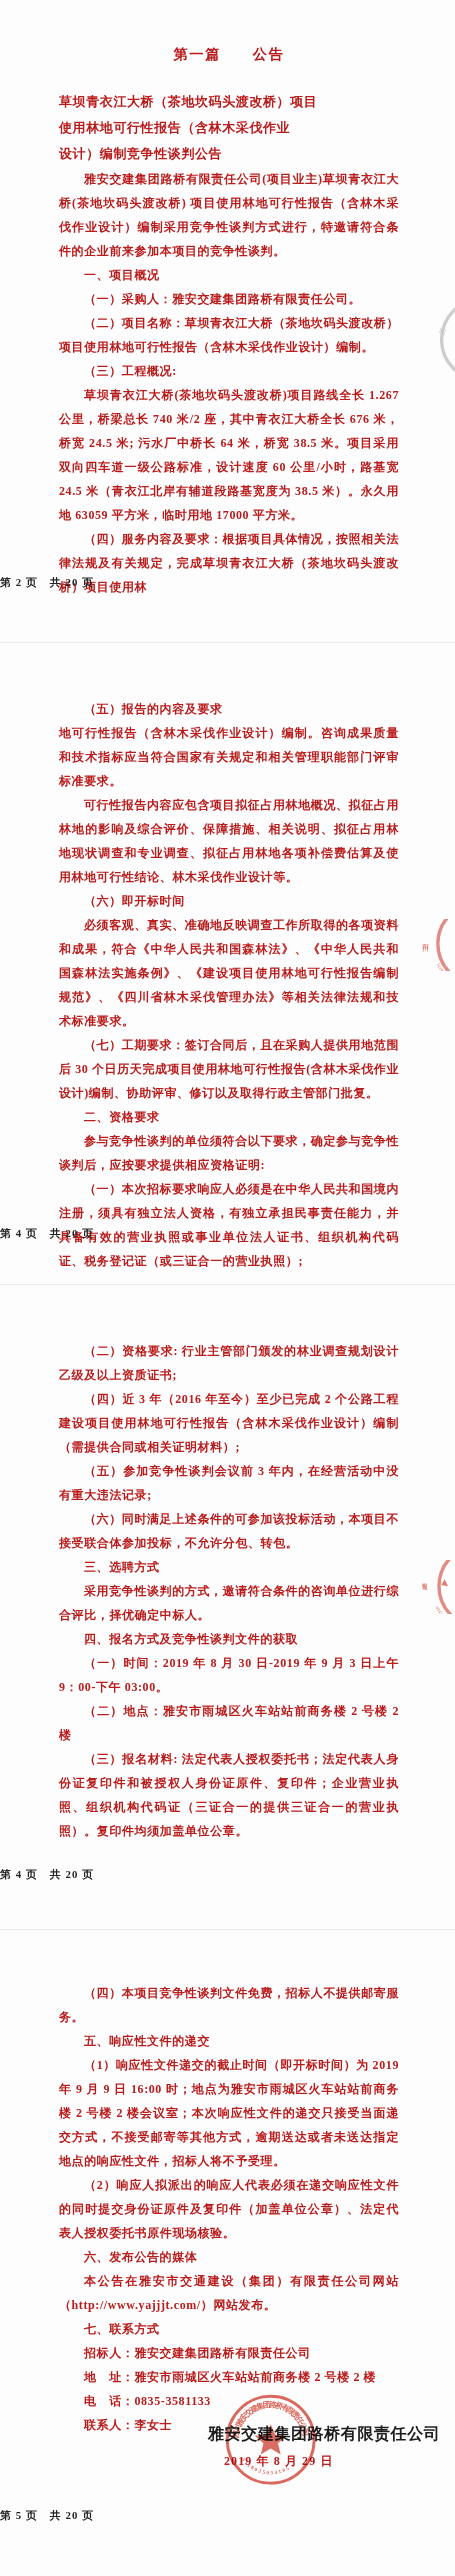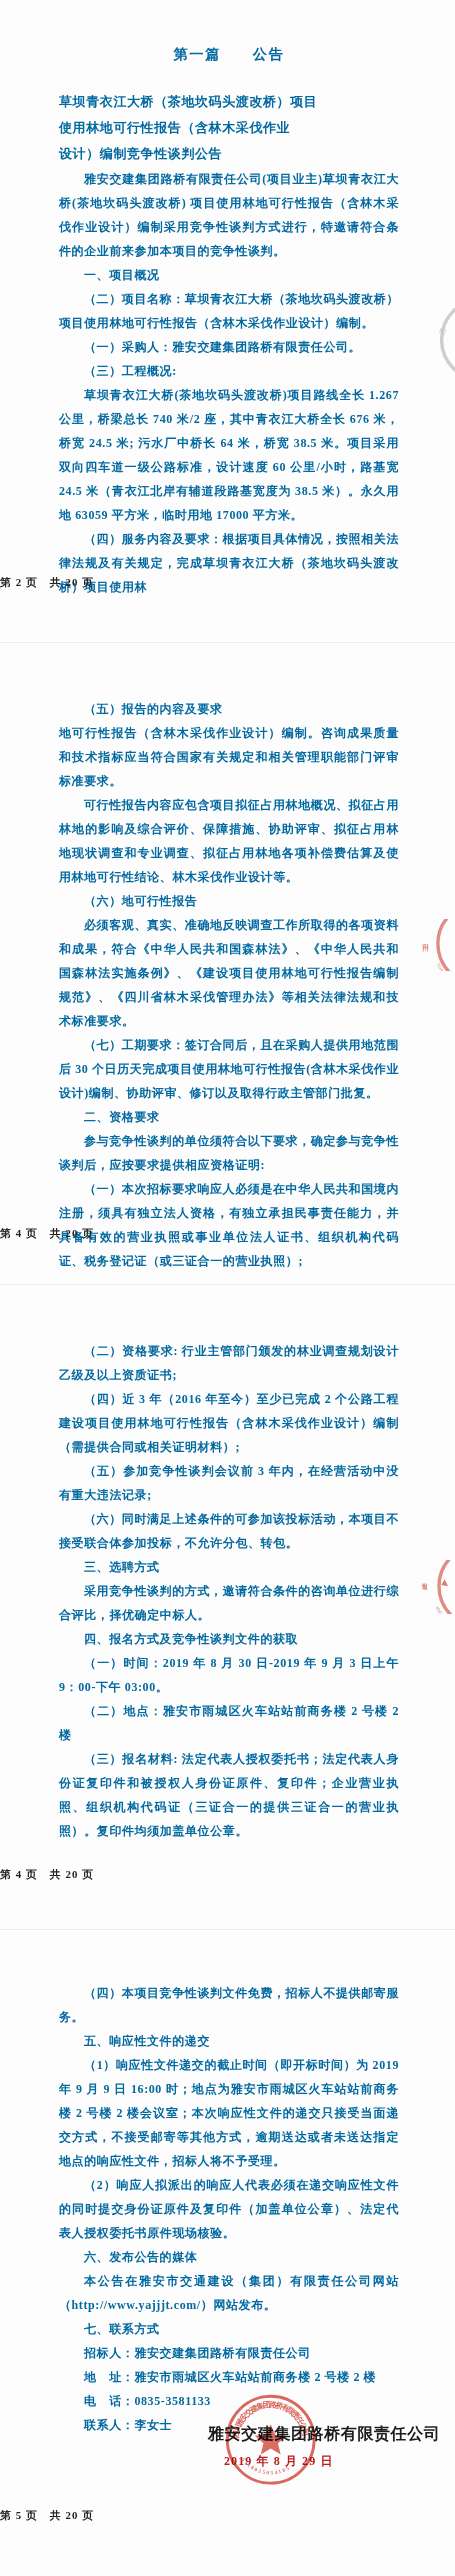--- a/index.html
+++ b/index.html
@@ -3,21 +3,21 @@
 <meta charset="utf-8">
 <style>
   html,body{margin:0;padding:0;background:#ffffff;}
   .doc{position:relative;width:456px;margin:0;background:#fdfdfd;
        font-family:"Liberation Serif","DejaVu Serif",serif;}
   .page{position:relative;width:456px;background:#fdfdfd;overflow:hidden;box-sizing:border-box;}
   .page + .page{border-top:1.1px solid #ececec;}
   .pg1{height:642px}.pg2{height:642px}.pg3{height:645px}.pg4{height:646px}
 
   .content{padding:8px 57px 0 59px;font-size:12px;line-height:24px;
-           text-align:justify;letter-spacing:0.6px;color:#0369a1;font-weight:bold;}
+           text-align:justify;letter-spacing:0.6px;color:#b91c1c;font-weight:bold;}
   .pg1 .content{padding-top:44px}
   .pg2 .content{padding-top:54px}
   .pg3 .content{padding-top:54px}
   .pg4 .content{padding-top:51px}
 
   .blk{margin:0;}
   .part-title{text-align:center;font-size:14.2px;line-height:21.6px;margin-bottom:23px;
               letter-spacing:1.7px;text-indent:0;}
   .title-line{text-align:left;font-size:13px;line-height:26px;text-indent:0;letter-spacing:0.6px;}
   .para{text-indent:25px;}
@@ -43,39 +43,39 @@
 <div class="doc">
 
   <section class="page pg1">
     <div class="content">
         <div class="blk part-title">第一篇　　公告</div>
         <div class="blk title-line">草坝青衣江大桥（茶地坎码头渡改桥）项目</div>
         <div class="blk title-line">使用林地可行性报告（含林木采伐作业</div>
         <div class="blk title-line">设计）编制竞争性谈判公告</div>
         <div class="blk para">雅安交建集团路桥有限责任公司(项目业主)草坝青衣江大桥(茶地坎码头渡改桥) 项目使用林地可行性报告（含林木采伐作业设计）编制采用竞争性谈判方式进行，特邀请符合条件的企业前来参加本项目的竞争性谈判。</div>
         <div class="blk para">一、项目概况</div>
+        <div class="blk para">（一）采购人：雅安交建集团路桥有限责任公司。</div>
         <div class="blk para">（二）项目名称：草坝青衣江大桥（茶地坎码头渡改桥）项目使用林地可行性报告（含林木采伐作业设计）编制。</div>
-        <div class="blk para">（一）采购人：雅安交建集团路桥有限责任公司。</div>
         <div class="blk para">（三）工程概况:</div>
         <div class="blk para">草坝青衣江大桥(茶地坎码头渡改桥)项目路线全长 1.267 公里，桥梁总长 740 米/2 座，其中青衣江大桥全长 676 米，桥宽 24.5 米; 污水厂中桥长 64 米，桥宽 38.5 米。项目采用双向四车道一级公路标准，设计速度 60 公里/小时，路基宽 24.5 米（青衣江北岸有辅道段路基宽度为 38.5 米）。永久用地 63059 平方米，临时用地 17000 平方米。</div>
         <div class="blk para">（四）服务内容及要求：根据项目具体情况，按照相关法律法规及有关规定，完成草坝青衣江大桥（茶地坎码头渡改桥）项目使用林</div>
       </div>
     <div class="page-footer">第 2 页　共 20 页</div>
     <svg class="edge-seal" style="top:308px" width="26" height="69" viewBox="0 0 45 122">
       <circle cx="92" cy="56" r="72" fill="none" stroke="#9d9d9d" stroke-width="6" opacity="0.5"></circle>
       <text x="24" y="48" font-size="12" fill="#9d9d9d" opacity="0.65" transform="rotate(-72 24 48)">三</text>
     </svg>
   </section>
 
   <section class="page pg2">
     <div class="content">
         <div class="blk para">（五）报告的内容及要求</div>
         <div class="blk para-cont">地可行性报告（含林木采伐作业设计）编制。咨询成果质量和技术指标应当符合国家有关规定和相关管理职能部门评审标准要求。</div>
-        <div class="blk para">可行性报告内容应包含项目拟征占用林地概况、拟征占用林地的影响及综合评价、保障措施、协助评审、拟征占用林地现状调查和专业调查、拟征占用林地各项补偿费估算及使用林地可行性结论、林木采伐作业设计等。</div>
-        <div class="blk para">（六）地可行性报告</div>
+        <div class="blk para">可行性报告内容应包含项目拟征占用林地概况、拟征占用林地的影响及综合评价、保障措施、相关说明、拟征占用林地现状调查和专业调查、拟征占用林地各项补偿费估算及使用林地可行性结论、林木采伐作业设计等。</div>
+        <div class="blk para">（六）即开标时间</div>
         <div class="blk para">必须客观、真实、准确地反映调查工作所取得的各项资料和成果，符合《中华人民共和国森林法》、《中华人民共和国森林法实施条例》、《建设项目使用林地可行性报告编制规范》、《四川省林木采伐管理办法》等相关法律法规和技术标准要求。</div>
         <div class="blk para">（七）工期要求：签订合同后，且在采购人提供用地范围后 30 个日历天完成项目使用林地可行性报告(含林木采伐作业设计)编制、协助评审、修订以及取得行政主管部门批复。</div>
         <div class="blk para">二、资格要求</div>
         <div class="blk para">参与竞争性谈判的单位须符合以下要求，确定参与竞争性谈判后，应按要求提供相应资格证明:</div>
         <div class="blk para">（一）本次招标要求响应人必须是在中华人民共和国境内注册，须具有独立法人资格，有独立承担民事责任能力，并具备有效的营业执照或事业单位法人证书、组织机构代码证、税务登记证（或三证合一的营业执照）;</div>
       </div>
     <div class="page-footer">第 4 页　共 20 页</div>
     <svg class="edge-seal" style="top:276px" width="34" height="52" viewBox="0 0 60 92">
       <circle cx="100" cy="44" r="72" fill="none" stroke="#d0463c" stroke-width="6" opacity="0.62"></circle>
       <text x="6" y="34" font-size="12" fill="#d0463c" opacity="0.8" letter-spacing="2" writing-mode="tb">四川</text>

